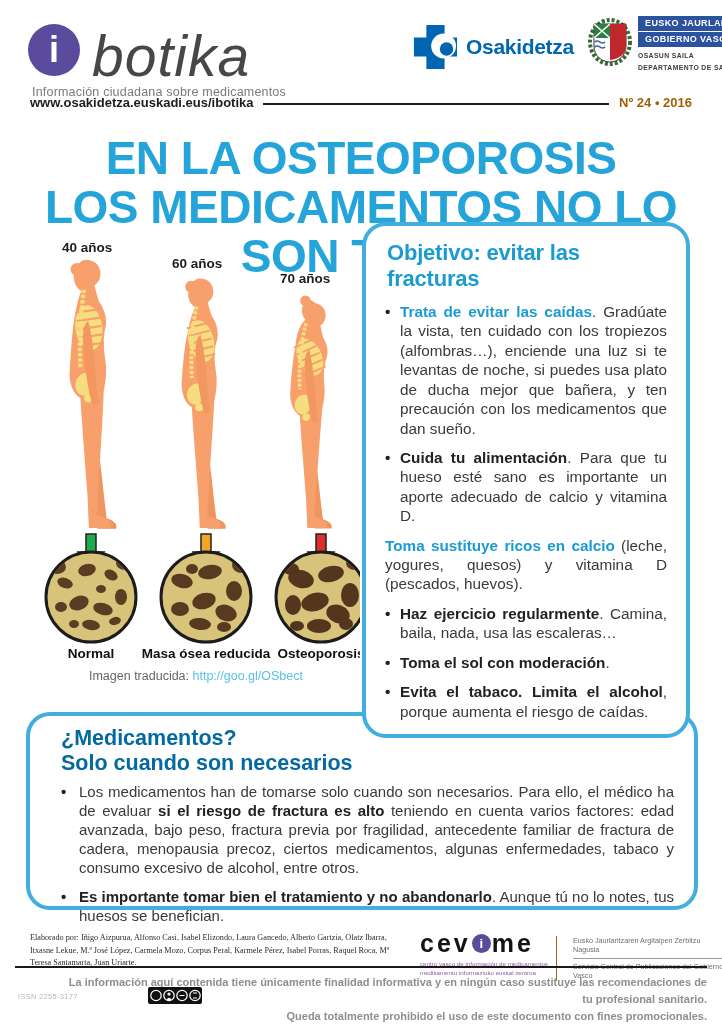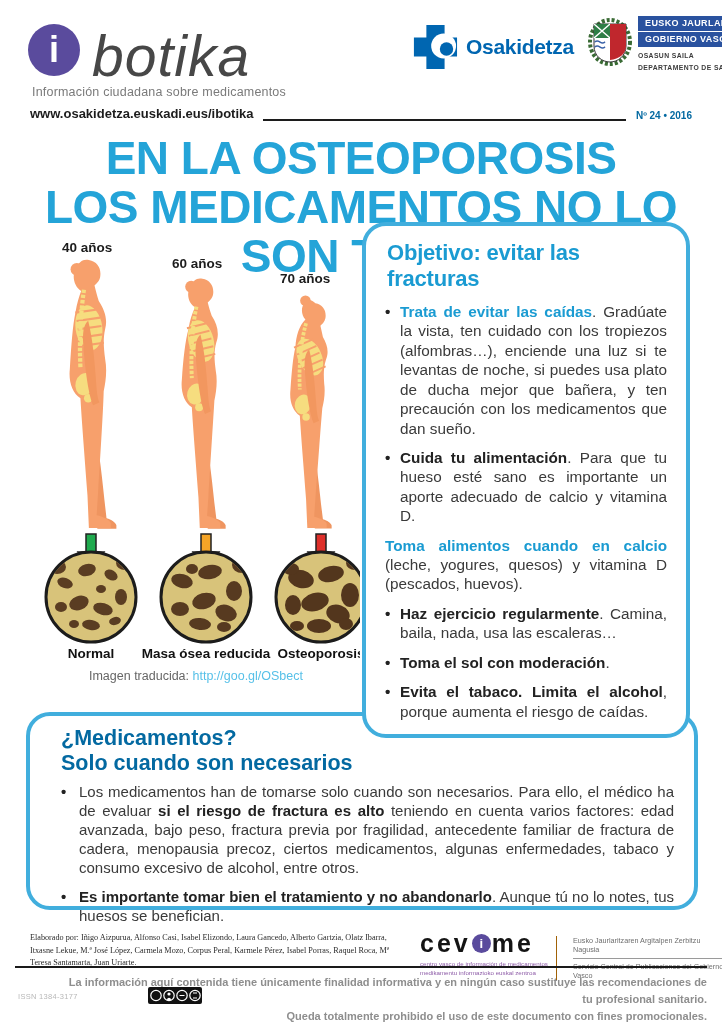--- a/index.html
+++ b/index.html
@@ -14,24 +14,24 @@
     width:52px;height:52px;border-radius:50%;background:#5a4b9d;color:#fff;
     display:flex;align-items:center;justify-content:center;
     font-size:36px;font-weight:bold;font-style:normal;
   }
   .botika{font-size:57px;font-style:italic;color:#474747;letter-spacing:1px;line-height:1;}
   .brand-tagline{font-size:12.5px;color:#7a7a7a;letter-spacing:.2px;}
   .osaki-name{font-size:21px;font-weight:800;color:#0066b1;letter-spacing:-.3px;}
   .gov-bar{width:128px;height:15px;background:#2a529f;color:#fff;font-size:9px;font-weight:bold;
     letter-spacing:.4px;line-height:15px;padding-left:7px;box-sizing:border-box;margin-bottom:1px;}
   .dept{font-size:6.8px;font-weight:600;color:#3c3c3c;letter-spacing:.4px;margin-top:5px;}
-  .url-row{left:30px;top:106px;width:662px;display:flex;align-items:flex-end;}
+  .url-row{left:30px;top:95px;width:662px;display:flex;align-items:center;}
   .url-text{font-size:13px;font-weight:bold;color:#1c1c1c;white-space:nowrap;}
   .url-line{flex:1;height:2px;background:#1c1c1c;margin:2px 10px 0 10px;}
-  .issue{font-size:10px;font-weight:bold;color:#0369a1;white-space:nowrap;}
+  .issue{font-size:13px;font-weight:bold;color:#a16207;white-space:nowrap;}
 
   
   .main-title{left:0;top:134px;width:722px;text-align:center;color:#24a4d8;
     font-weight:800;font-size:46px;line-height:1.06;letter-spacing:-.5px;}
 
   
   .blue-box{border:4px solid #41aedd;border-radius:24px;background:#fff;box-sizing:border-box;}
   .panel{left:362px;top:222px;width:328px;height:516px;padding:12px 19px 0 19px;}
   .panel h2{margin:2px 0 10px 2px;font-size:22px;color:#1a9bd2;font-weight:800;letter-spacing:-.2px;}
   .body-txt{font-size:15.3px;line-height:1.27;text-align:justify;color:#3a3a3a;}
@@ -247,21 +247,21 @@
     <li><span class="blk-b">Es importante tomar bien el tratamiento y no abandonarlo</span><span>. Aunque tú no lo notes, tus huesos se benefician.</span></li>
   </ul>
 </div>
 
 <div class="abs blue-box panel">
   <h2>Objetivo: evitar las fracturas</h2>
   <ul class="dots body-txt">
     <li><span class="blue-b">Trata de evitar las caídas</span><span>. Gradúate la vista, ten cuidado con los tropiezos (alfombras…), enciende una luz si te levantas de noche, si puedes usa plato de ducha mejor que bañera, y ten precaución con los medicamentos que dan sueño.</span></li>
     <li><span class="blk-b">Cuida tu alimentación</span><span>. Para que tu hueso esté sano es importante un aporte adecuado de calcio y vitamina D.</span></li>
   </ul>
-  <p class="body-txt sub-par"><span class="blue-b">Toma alimentos cuando en calcio</span><span> (leche, yogures, quesos) y vitamina D (pescados, huevos).</span></p>
+  <p class="body-txt sub-par"><span class="blue-b">Toma sustituye ricos en calcio</span><span> (leche, yogures, quesos) y vitamina D (pescados, huevos).</span></p>
   <ul class="dots body-txt">
     <li><span class="blk-b">Haz ejercicio regularmente</span><span>. Camina, baila, nada, usa las escaleras…</span></li>
     <li><span class="blk-b">Toma el sol con moderación</span><span>.</span></li>
     <li><span class="blk-b">Evita el tabaco. Limita el alcohol</span><span>, porque aumenta el riesgo de caídas.</span></li>
   </ul>
 </div>
 
 <div class="abs credits">Elaborado por: Iñigo Aizpurua, Alfonso Casi, Isabel Elizondo, Laura Gancedo, Alberto Gartzia, Olatz Ibarra, Itxasne Lekue, M.ª José López, Carmela Mozo, Corpus Peral, Karmele Pérez, Isabel Porras, Raquel Roca, Mª Teresa Santamarta, Juan Uriarte.</div>
 
 <div class="abs cevime">
@@ -283,21 +283,21 @@
   <div>Servicio Central de Publicaciones del Gobierno Vasco</div>
 </div>
 
 <div class="abs foot-line"></div>
 
 <div class="abs disclaimer">
   <div>La información aquí contenida tiene únicamente finalidad informativa y en ningún caso sustituye las recomendaciones de tu profesional sanitario.</div>
   <div>Queda totalmente prohibido el uso de este documento con fines promocionales.</div>
 </div>
 
-<div class="abs issn">ISSN 1384-3177</div>
+<div class="abs issn">ISSN 2255-3177</div>
 
 <svg class="abs" style="left:148px;top:987px;" width="54" height="17" viewBox="0 0 54 17">
   <rect x="0" y="0" width="54" height="17" rx="2" fill="#111"></rect>
   <circle cx="8" cy="8.5" r="5.2" fill="none" stroke="#fff" stroke-width="1.2"></circle>
   <circle cx="21" cy="8.5" r="5.2" fill="none" stroke="#fff" stroke-width="1.2"></circle>
   <circle cx="34" cy="8.5" r="5.2" fill="none" stroke="#fff" stroke-width="1.2"></circle>
   <circle cx="47" cy="8.5" r="5.2" fill="none" stroke="#fff" stroke-width="1.2"></circle>
   <circle cx="21" cy="7" r="1.6" fill="#fff"></circle>
   <path d="M19 13 c0 -3 4 -3 4 0 z" fill="#fff"></path>
   <path d="M31.5 8.5 h5 M45 6 h4 M45 11 h4" stroke="#fff" stroke-width="1.2"></path>

